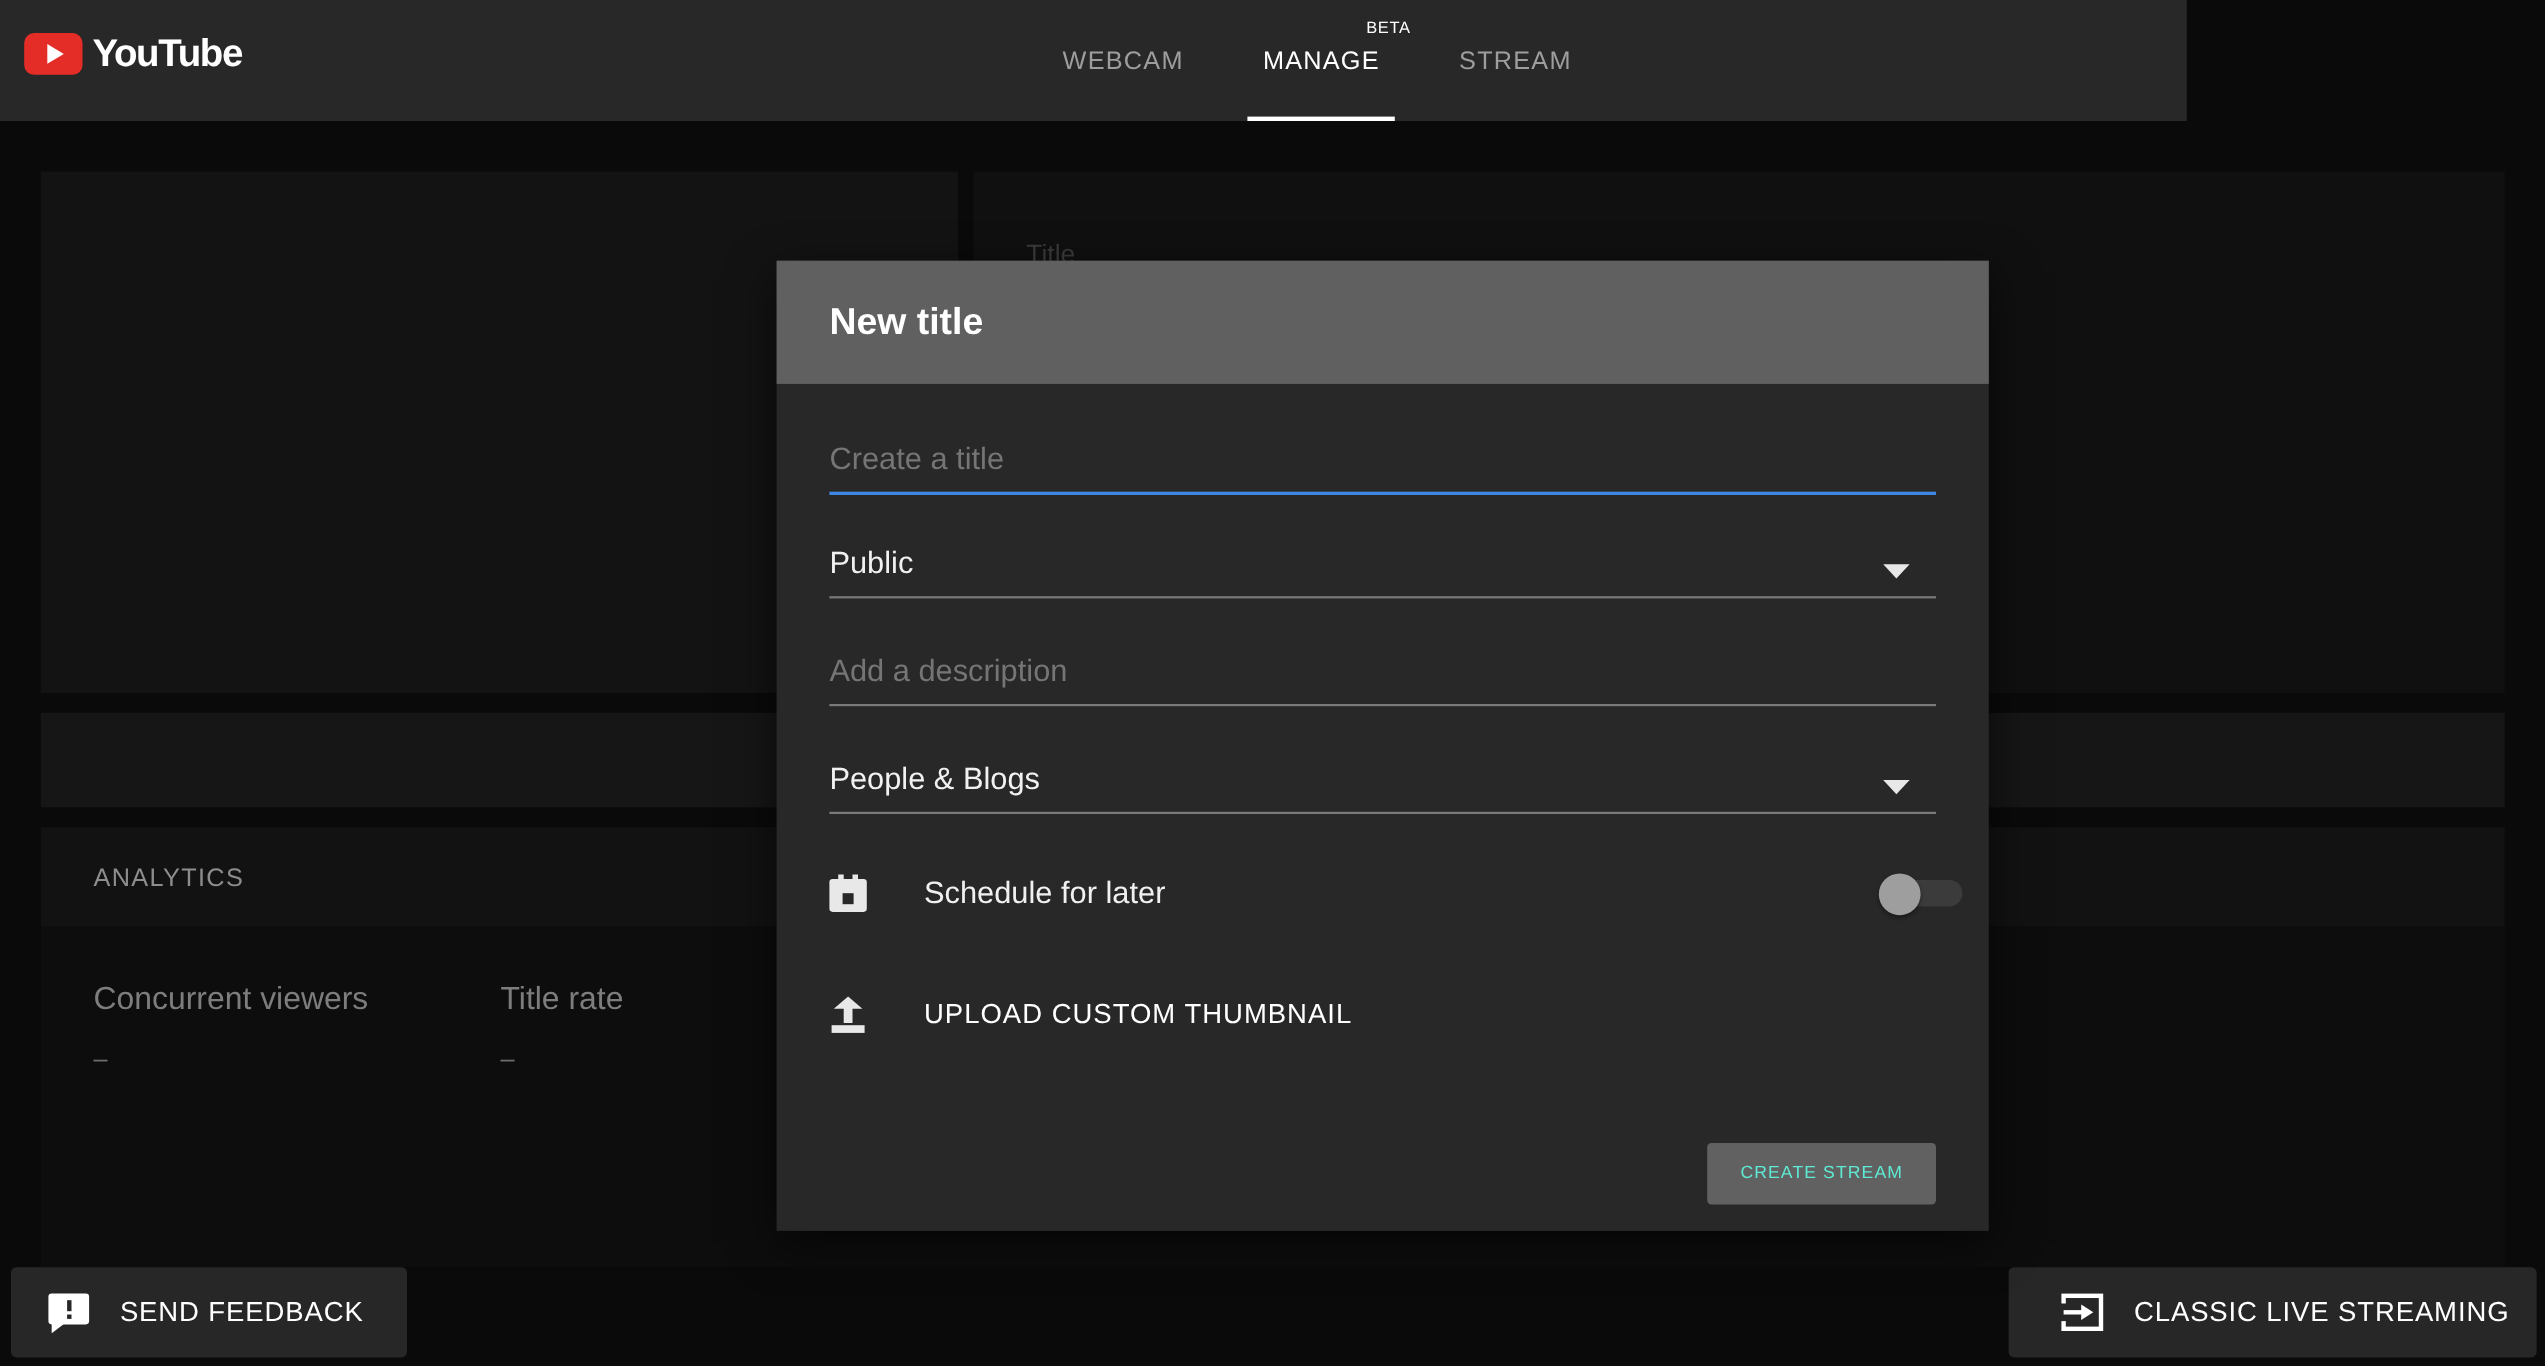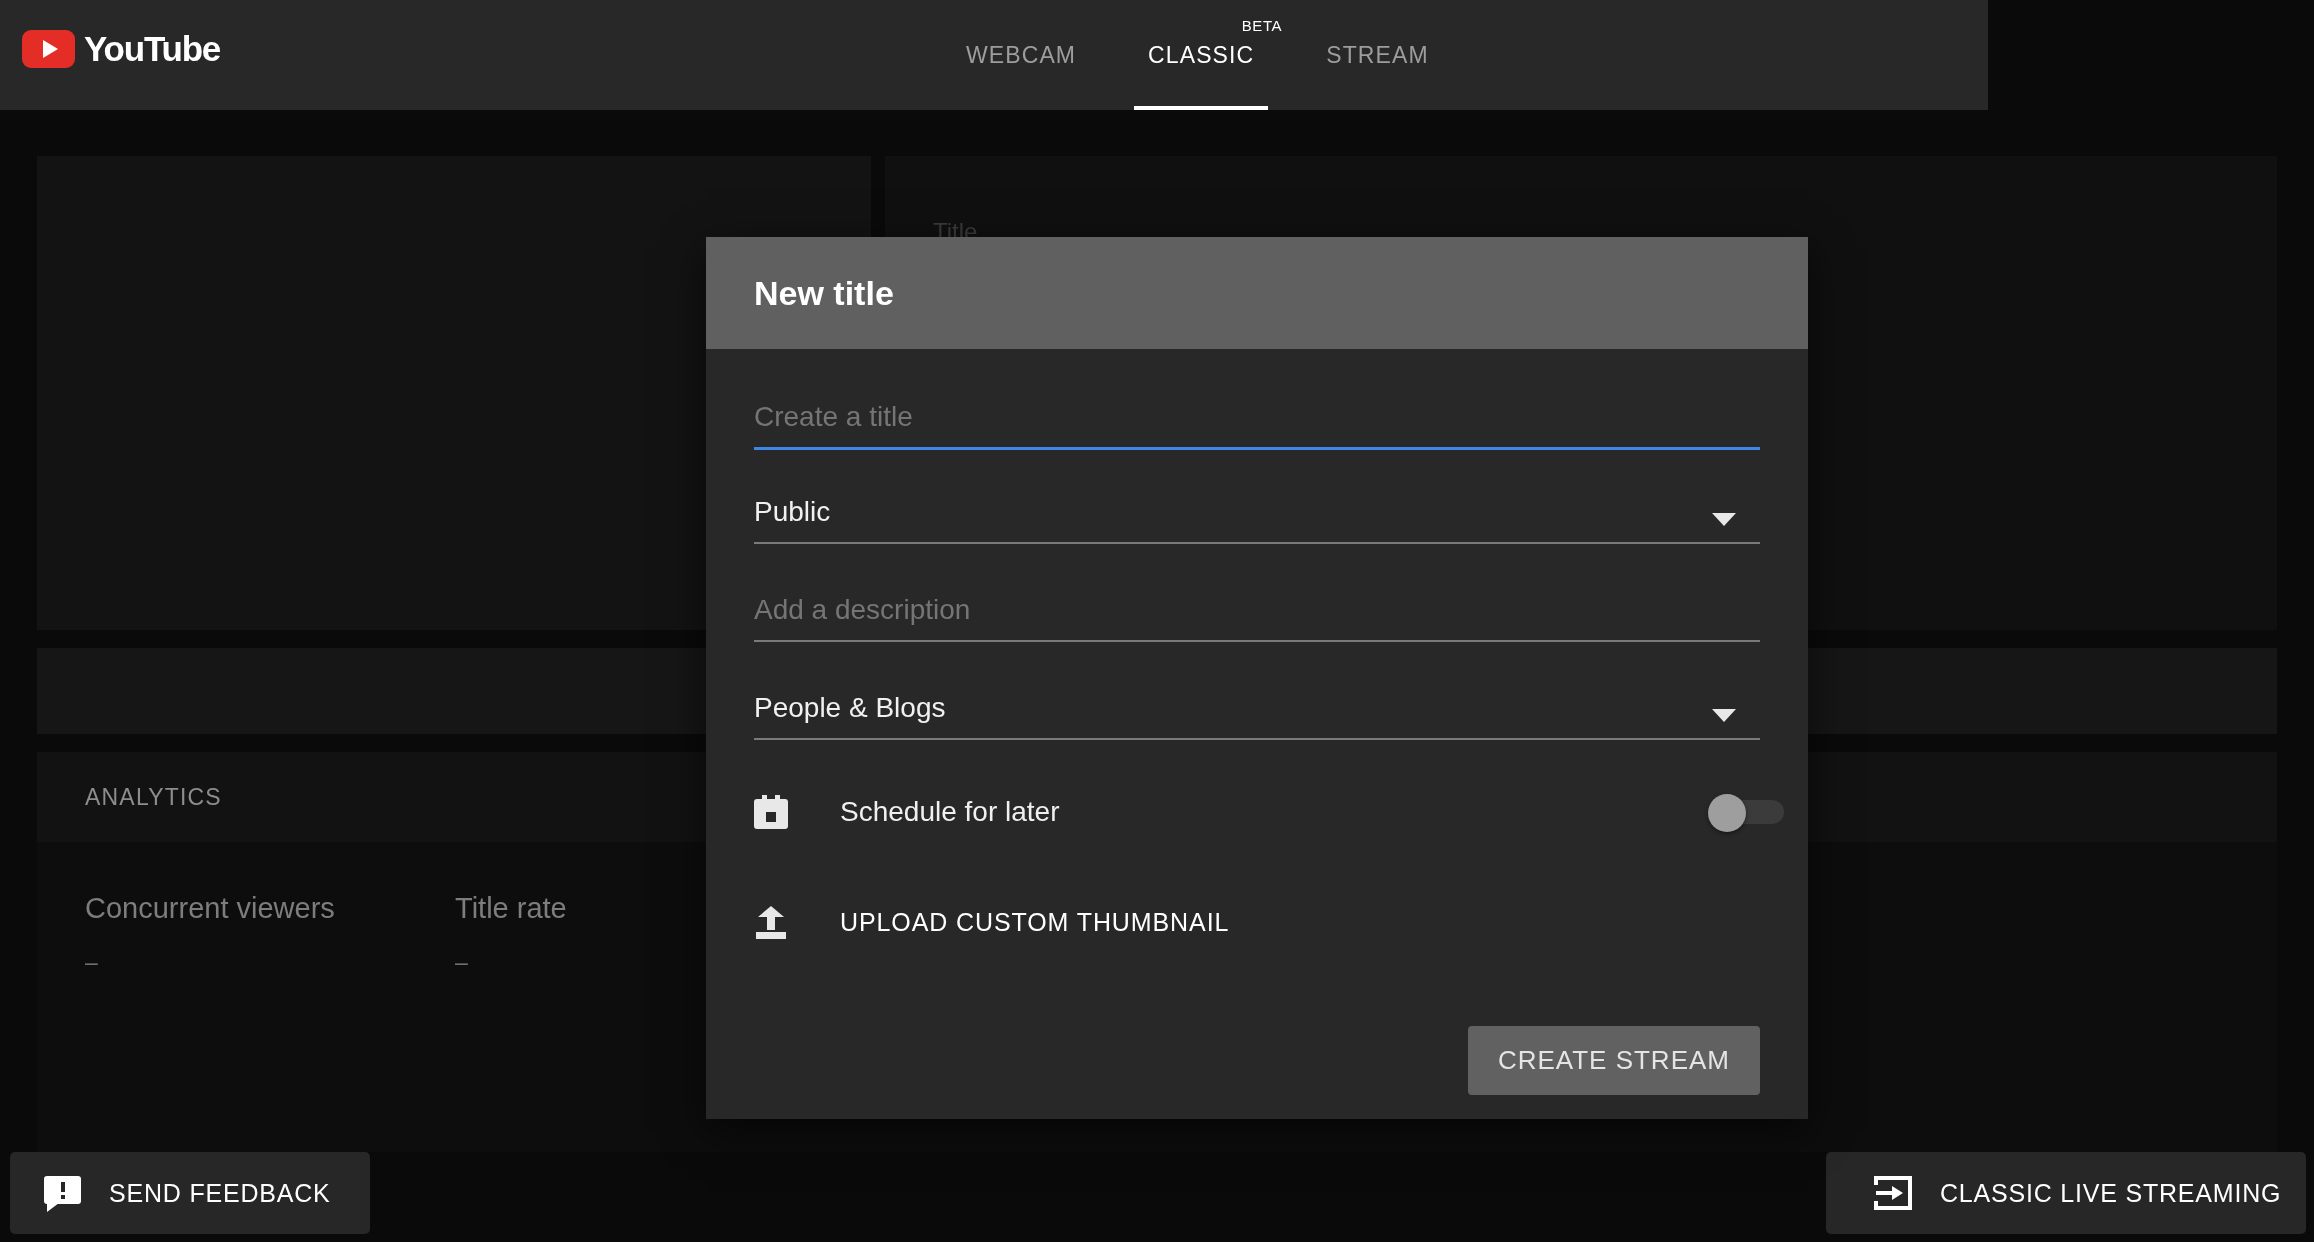--- a/index.html
+++ b/index.html
@@ -242,22 +242,22 @@
     background: #e8e8e8;
   }
   .upload-label {
     margin-left: 52px; color: #fff; font-size: 25px; letter-spacing: 0.9px;
   }
 
   .dialog-footer {
     position: absolute; right: 48px; bottom: 24px;
   }
   .create-btn {
-    background: #616161; color: #e5e5e5;
-    font-size: 26px; letter-spacing: 1px;
+    background: #616161; color: #5eead4;
+    font-size: 16px; letter-spacing: 1px;
     border: none; border-radius: 4px;
     padding: 19px 30px; cursor: default;
     font-family: "Liberation Sans", sans-serif;
   }
 </style>
 </head>
 <body>
 
 <div id="app">
 
@@ -267,21 +267,21 @@
         <div class="tri"></div>
       </div>
       <div class="logo-text">YouTube</div>
     </div>
 
     <div class="nav">
       <div class="nav-item">
         <span>WEBCAM</span>
       </div>
       <div class="nav-item active">
-        <span>CLASSIC</span>
+        <span>MANAGE</span>
         <span class="nav-beta">BETA</span>
       </div>
       <div class="nav-item">
         <span>STREAM</span>
       </div>
     </div>
   </div>
 
   <div class="preview-panel"></div>
   <div class="right-panel">

